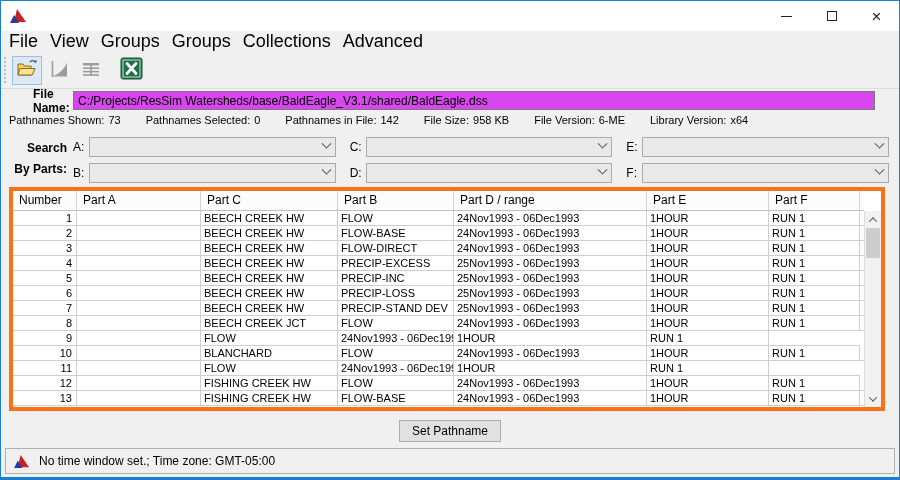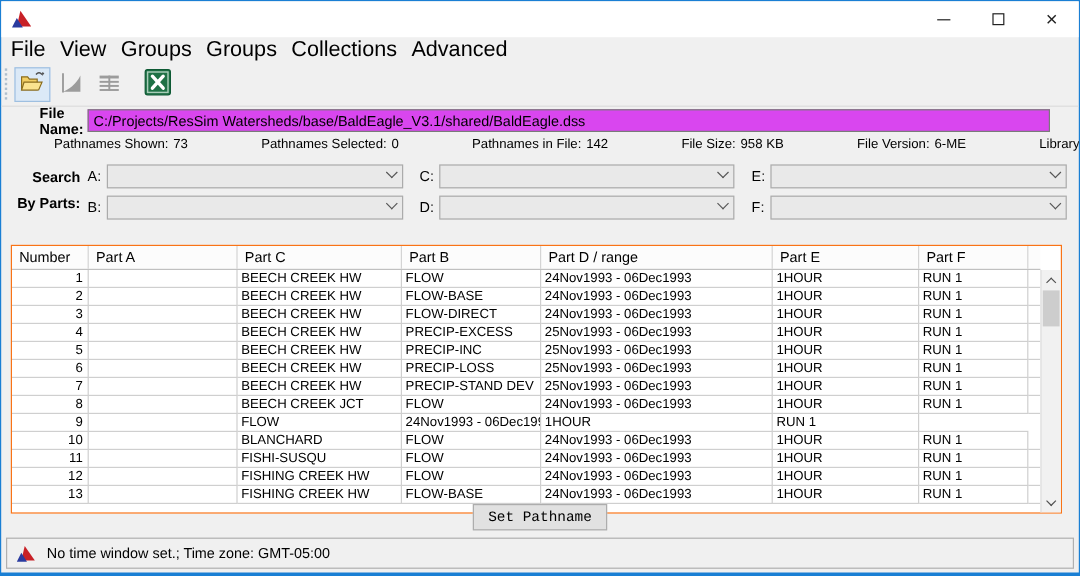--- a/index.html
+++ b/index.html
@@ -25,52 +25,52 @@
   .tool-btn{ width:30px; height:29px; margin-right:2px; background:transparent; border:1px solid transparent; display:flex; align-items:center; justify-content:center; }
   .tool-btn.active{ background:var(--toolbar-active-bg,#dbe9f7); border-color:var(--toolbar-active-border,#9ebfe0); }
   .tool-btn.excel{ margin-left:8px; }
   
   .filename-row{ position:absolute; top:90px; left:8px; right:24px; height:19px; display:flex; align-items:center; }
   .filename-label{ font-size:12px; font-weight:bold; width:64px; flex:none;padding-left:24px; }
   .filename-input{ flex:1; height:19px; border:1px solid #7a7a7a; background:#d946ef; font-family:"Liberation Sans",sans-serif; font-size:12px; padding:0 4px; color:#000; }
   
   .stats-row{ position:absolute; top:112px; left:8px; right:8px; height:14px; display:flex; align-items:center; gap:25px; }
   .stat{ font-size:11px; white-space:nowrap; }
-  .stat-label{ margin-right:4px;margin-left:36px; }
+  .stat-label{ margin-right:4px; }
   
   .search-row{ position:absolute; top:135px; left:8px; right:10px; height:48px; }
   .search-title{ position:absolute; left:0; top:2px; width:58px; text-align:right; font-size:12px; font-weight:bold; line-height:21px; }
   .search-combos{ margin-left:64px; display:flex; gap:14px; }
   .search-col{ flex:1; display:flex; flex-direction:column; gap:5px; }
   .combo-row{ display:flex; align-items:center; height:21px; }
   .combo-label{ width:16px; font-size:12px; flex:none; }
   .combo{ flex:1; height:20px; background:var(--combo-bg,#e9e9e9); border:1px solid var(--combo-border,#ababab); display:flex; align-items:center; padding:0 5px; }
   .combo-value{ flex:1; font-size:12px; overflow:hidden; white-space:nowrap; }
   .chevron{ width:7px; height:7px; border-right:1.4px solid #555; border-bottom:1.4px solid #555; transform:rotate(45deg) translate(-2px,-2px); flex:none; }
   
-  .table-wrap{ position:absolute; top:186px; left:8px; width:876px; height:224px; background:#fff; border:1px solid #f97316;margin-top:17px; }
+  .table-wrap{ position:absolute; top:186px; left:8px; width:876px; height:224px; background:#fff; border:4px solid #f97316; }
   .thead{ position:absolute; top:0; left:0; right:17px; height:20px; display:grid; grid-template-columns:64px 124px 137px 116px 193px 122px 91px 1fr; background:#fcfcfc; border-bottom:1px solid #c0c0c0; }
   .th{ font-size:12px; line-height:19px; padding-left:6px; border-right:1px solid #d4d4d4; white-space:nowrap; overflow:hidden; }
   .th.filler{ border-right:none; padding:0; }
   .tbody{ position:absolute; top:20px; left:0; right:17px; bottom:0; overflow:hidden; }
   .trow{ display:grid; grid-template-columns:64px 124px 137px 116px 193px 122px 91px 1fr; height:15px; }
   .td{ font-size:11px; line-height:14px; padding-left:3px; border-right:1px solid #cfcfcf; border-bottom:1px solid #cfcfcf; white-space:nowrap; overflow:hidden; color:#000; }
   .td.num{ text-align:right; padding-right:4px; padding-left:0; }
   .td.filler{ border-right:none; }
   .vscroll{ position:absolute; top:20px; right:0; bottom:0; width:17px; background:#f1f1f1; border-left:1px solid #dcdcdc; }
   .scroll-arrow{ position:absolute; left:0; width:16px; height:15px; display:flex; align-items:center; justify-content:center; }
   .scroll-arrow.up{ top:1px; }
   .scroll-arrow.down{ bottom:1px; }
   .scroll-arrow .chev{ width:6px; height:6px; border-left:1.3px solid #505050; border-top:1.3px solid #505050; display:block; }
   .scroll-arrow.up .chev{ transform:rotate(45deg) translate(1px,1px); }
   .scroll-arrow.down .chev{ transform:rotate(225deg) translate(1px,1px); }
   .scroll-thumb{ position:absolute; top:17px; left:1px; width:14px; height:30px; background:#cdcdcd; }
   
   .button-row{ position:absolute; top:419px; left:0; right:0; height:23px; display:flex; justify-content:center; }
-  .set-pathname{ min-width:97px; height:22px; background:var(--button-bg,#e1e1e1); border:1px solid var(--button-border,#adadad); font-family:Liberation Mono, monospace; font-size:12px; color:#000; padding:0 12px; }
+  .set-pathname{ min-width:97px; height:22px; background:var(--button-bg,#e1e1e1); border:1px solid var(--button-border,#adadad); font-family:Liberation Sans, sans-serif; font-size:12px; color:#000; padding:0 12px; }
   .statusbar{ position:absolute; top:447px; left:4px; right:4px; height:26px; border:1px solid #b0b0b0; display:flex; align-items:center; gap:9px; padding-left:8px; background:var(--app-bg,#f0f0f0); }
   .status-text{ font-size:12px; color:#000; }
 </style>
 </head>
 <body>
 
 <div class="window">
 
   <div class="titlebar">
     <span class="app-icon">
@@ -318,21 +318,20 @@
           <div class="td">BLANCHARD</div>
           <div class="td">FLOW</div>
           <div class="td">24Nov1993 - 06Dec1993</div>
           <div class="td">1HOUR</div>
           <div class="td">RUN 1</div>
           <div class="td filler"></div>
         </div>
         <div class="trow">
           <div class="td num">11</div>
           <div class="td"></div>
-          <div class="td">FISHI-SUSQU</div>
           <div class="td">FLOW</div>
           <div class="td">24Nov1993 - 06Dec1993</div>
           <div class="td">1HOUR</div>
           <div class="td">RUN 1</div>
           <div class="td filler"></div>
         </div>
         <div class="trow">
           <div class="td num">12</div>
           <div class="td"></div>
           <div class="td">FISHING CREEK HW</div>

